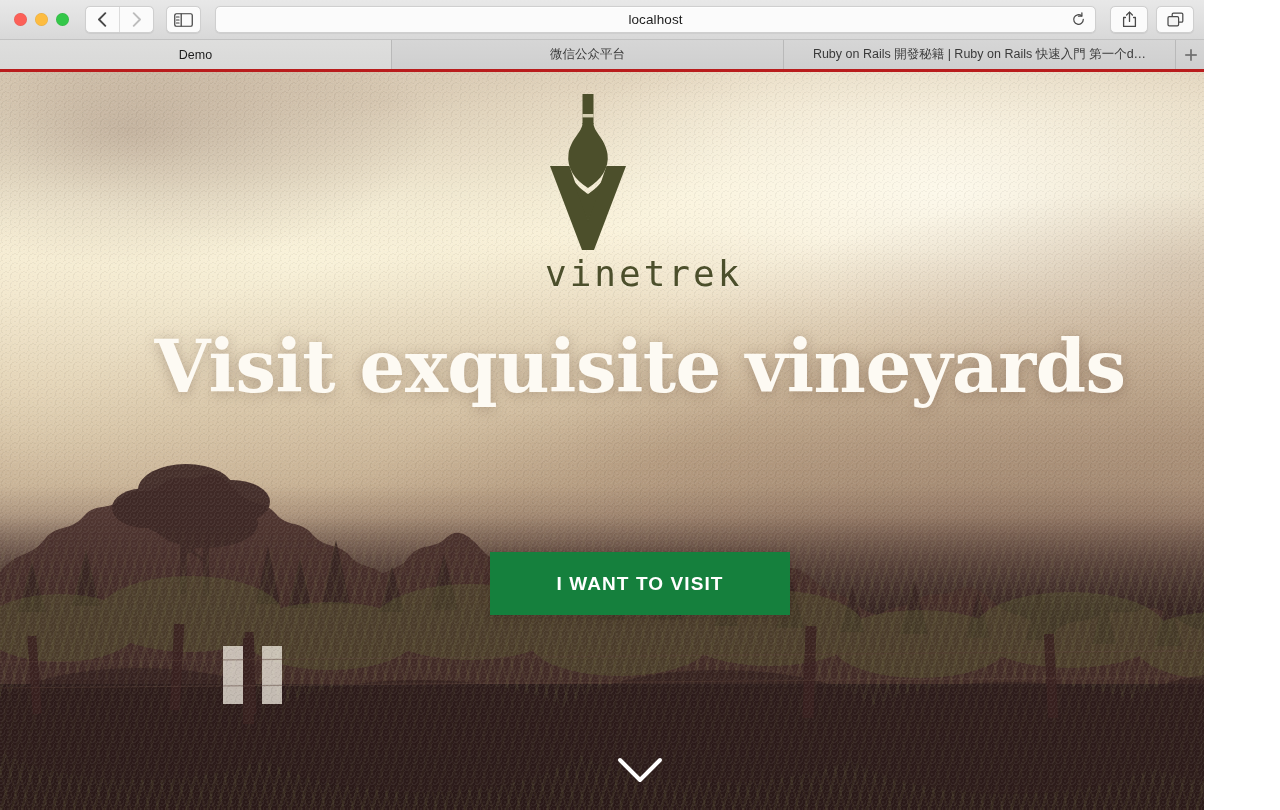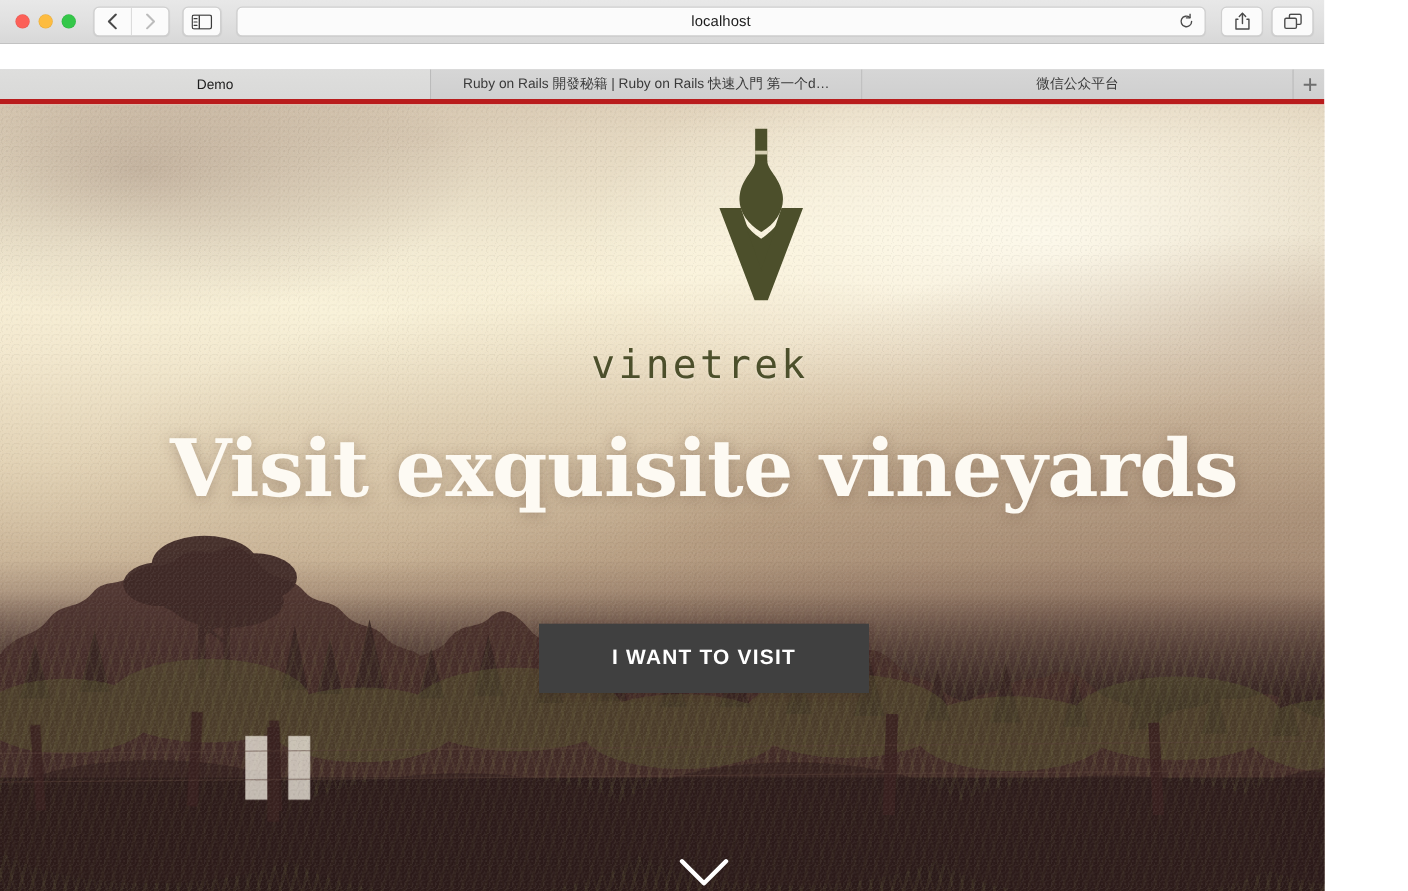--- a/index.html
+++ b/index.html
@@ -106,24 +106,23 @@
     margin-left: 14px;
   }
   .right-tools .tb-group { border-radius: 5px; }
   .right-tools .tb-btn { width: 36px; }
 
   
   .tabbar {
     display: flex;
     height: 32px;
     background: #d2d2d2;
-    border-bottom: 5px solid #b91c1c;
+    border-bottom: 3px solid #b91c1c;
     box-sizing: border-box;
     overflow: hidden;
-    margin-top: 23px;
   }
   .tab {
     flex: 1 1 0;
     min-width: 0;
     display: flex;
     align-items: center;
     justify-content: center;
     border-right: 1px solid #b9b9b9;
     font-size: 12.5px;
     color: #3a3a3a;
@@ -266,22 +265,21 @@
     display: flex;
     flex-direction: column;
     align-items: center;
   }
 
   .logo {
     margin-top: 20px;
     width: 190px;
     display: flex;
     flex-direction: column;
-    align-items: flex-end;
-    gap: 36px;
+    align-items: flex-start;
   }
   .logo svg { display: block; }
   .wordmark {
     margin-top: 4px;
     font-family: "DejaVu Sans Mono", "Liberation Mono", monospace;
     font-size: 36px;
     letter-spacing: 3px;
     color: #4c4f2b;
     line-height: 1;
     text-shadow: 0 1px 2px rgba(255,255,255,.25);
@@ -295,22 +293,22 @@
     font-weight: 700;
     font-size: 72px;
     line-height: 1.03;
     color: #fdfaf3;
     letter-spacing: -0.5px;
     text-shadow: 0 2px 14px rgba(60,35,25,.28);
   }
   .headline .l2 { display: block; }
 
   .cta {
-    margin-top: 56px;
-    background: #404040;
+    margin-top: 100px;
+    background: #15803d;
     color: #ffffff;
     border: none;
     padding: 0;
     width: 300px;
     height: 63px;
     font-family: "Liberation Sans", sans-serif;
     font-weight: 700;
     font-size: 19px;
     letter-spacing: 1.1px;
     cursor: pointer;
@@ -417,24 +415,24 @@
         </div>
       </div>
     </div>
   </div>
 
   <div class="tabbar">
     <div class="tab active">
       <span class="tab-title">Demo</span>
     </div>
     <div class="tab">
+      <span class="tab-title">微信公众平台</span>
+    </div>
+    <div class="tab">
       <span class="tab-title">Ruby on Rails 開發秘籍 | Ruby on Rails 快速入門 第一个d…</span>
-    </div>
-    <div class="tab">
-      <span class="tab-title">微信公众平台</span>
     </div>
     <div class="newtab">
       <svg width="18" height="18" viewBox="0 0 18 18" aria-hidden="true">
         <line x1="9" y1="3.2" x2="9" y2="14.8" stroke="#6e6e6e" stroke-width="1.7"></line>
         <line x1="3.2" y1="9" x2="14.8" y2="9" stroke="#6e6e6e" stroke-width="1.7"></line>
       </svg>
     </div>
   </div>
 
   <div class="viewport">

